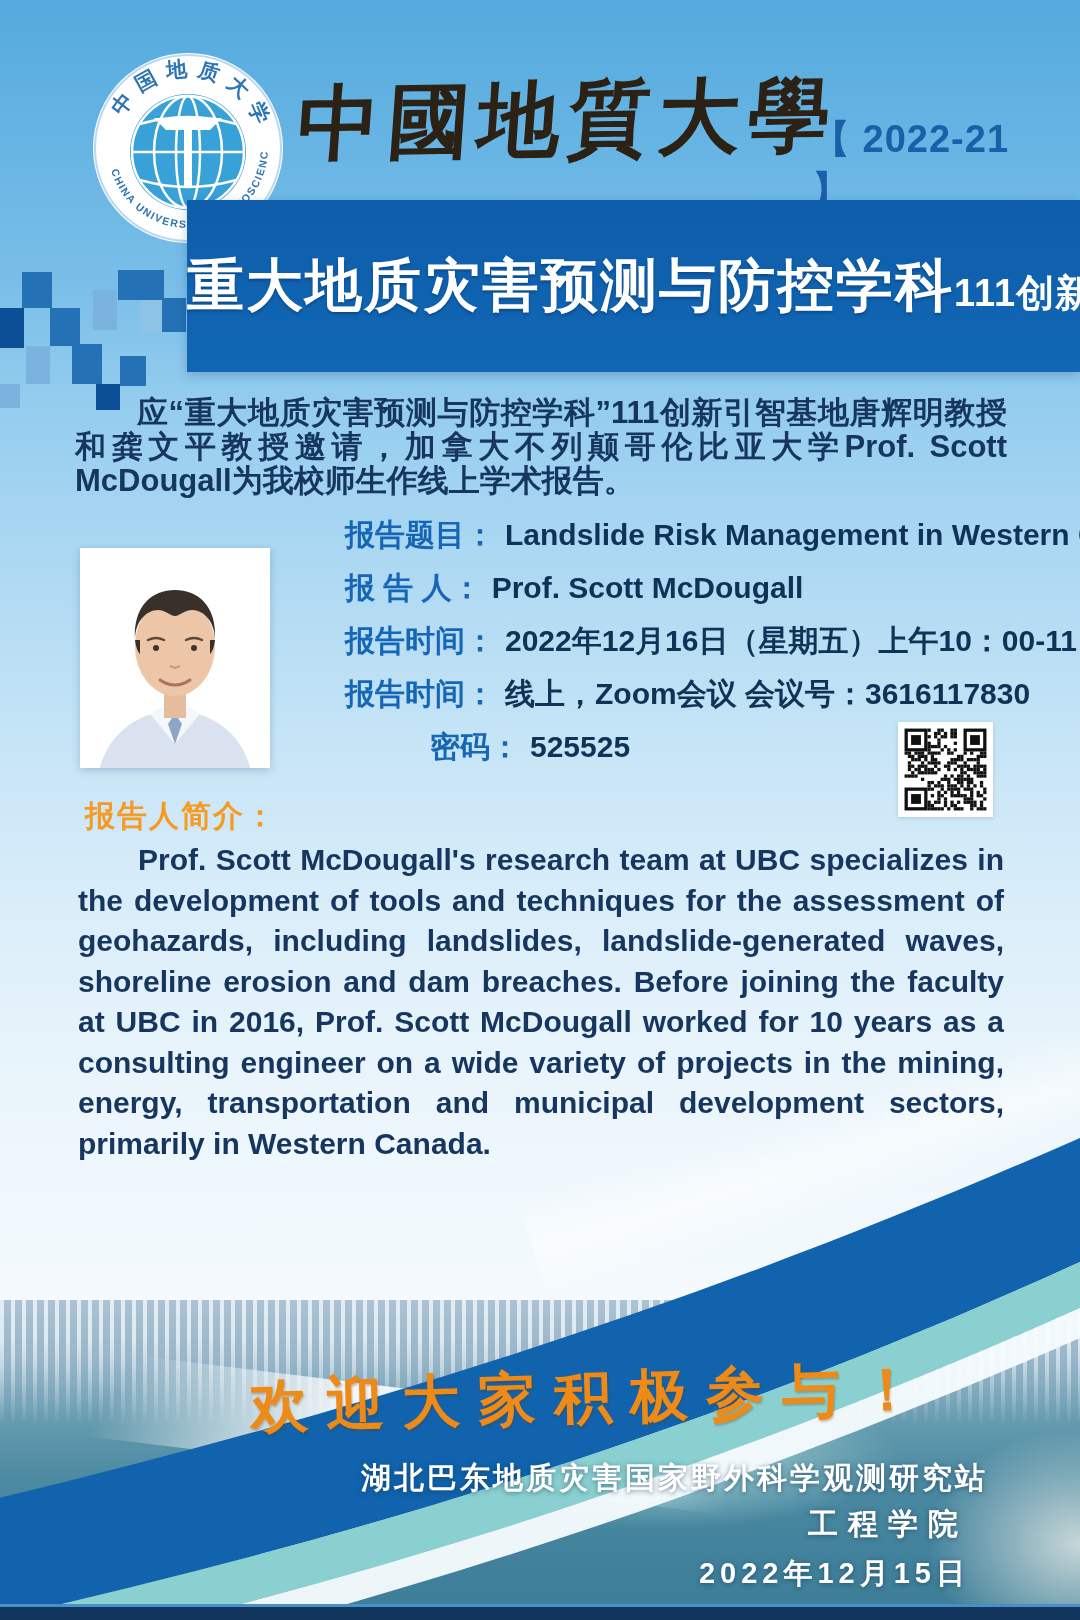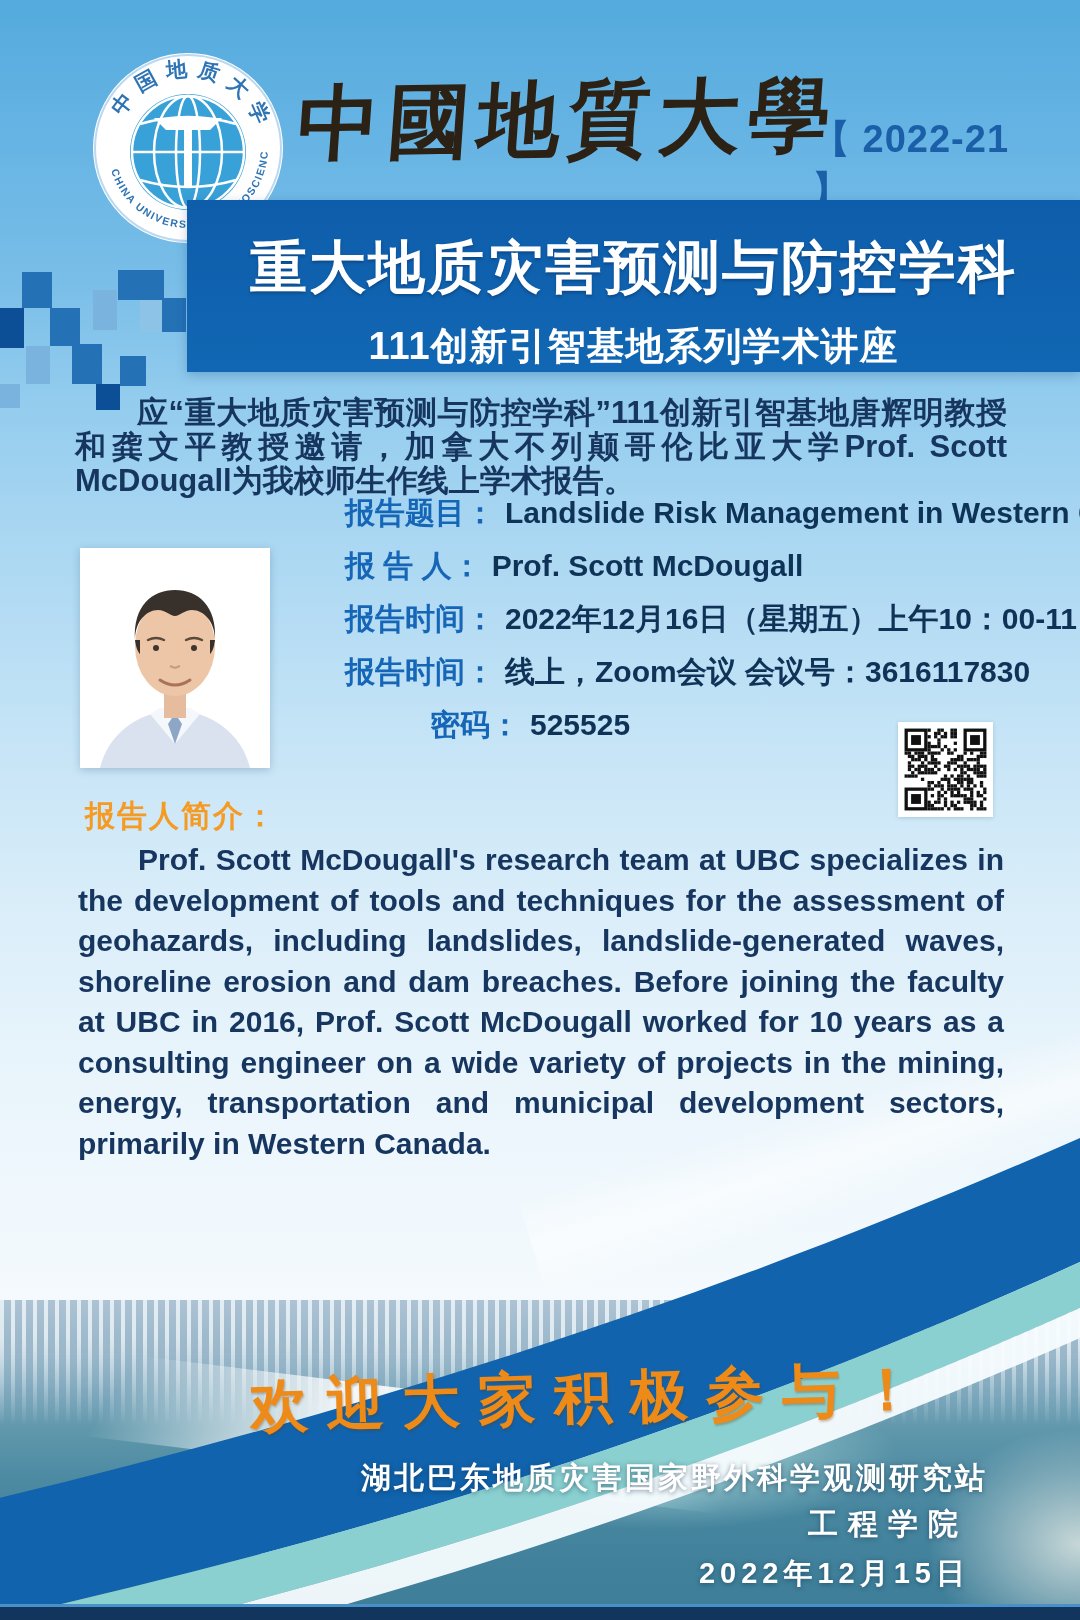--- a/index.html
+++ b/index.html
@@ -14,35 +14,35 @@
   .logo{position:absolute;left:92px;top:52px;width:192px;height:192px;}
   .calligraphy{position:absolute;left:298px;top:66px;width:480px;
     font-family:"DejaVu Serif",serif;font-weight:bold;font-size:82px;
     color:#2c2115;letter-spacing:8px;transform:skewX(-5deg) rotate(-1deg);
     white-space:nowrap;}
   .issue{position:absolute;left:812px;top:114px;width:200px;
     font-size:38px;font-weight:bold;color:#1a5fa8;letter-spacing:1px;}
   
   .banner{position:absolute;left:187px;top:200px;width:893px;height:172px;
     background:linear-gradient(180deg,#0e5dab,#1167b3);
-    display:flex;flex-direction:column;align-items:center;justify-content:flex-end;
+    display:flex;flex-direction:row;align-items:center;justify-content:flex-start;
     box-shadow:0 3px 10px rgba(10,60,110,.25);}
   .banner-title{color:#ffffff;font-weight:bold;font-size:57px;letter-spacing:2px;
     text-shadow:0 2px 3px rgba(0,30,70,.35);white-space:nowrap;}
   .banner-sub{color:#ffffff;font-weight:bold;font-size:38px;margin-top:14px;
     letter-spacing:1px;white-space:nowrap;}
   .mosaic div{position:absolute;}
   
   .intro{position:absolute;left:75px;top:396px;width:932px;
     font-size:31px;font-weight:bold;color:#16355f;line-height:34px;
     text-align:justify;text-indent:2em;}
   
   .photo{position:absolute;left:80px;top:548px;width:190px;height:220px;
     background:#ffffff;box-shadow:0 2px 8px rgba(30,70,110,.25);}
-  .details{position:absolute;left:345px;top:493px;width:660px;}
+  .details{position:absolute;left:345px;top:515px;width:660px;}
   .drow{display:flex;align-items:baseline;height:53px;font-size:30px;font-weight:bold;}
   .dlabel{color:#1666b8;white-space:nowrap;}
   .dvalue{color:#0f3257;margin-left:10px;white-space:nowrap;}
   .drow.pw{padding-left:85px;}
   .qr{position:absolute;left:898px;top:722px;width:95px;height:95px;background:#ffffff;
       box-shadow:0 1px 4px rgba(30,70,110,.2);}
   
   .bio-head{position:absolute;left:85px;top:796px;font-size:30px;font-weight:bold;
     color:#f59a23;letter-spacing:2px;}
   .bio{position:absolute;left:78px;top:840px;width:926px;

